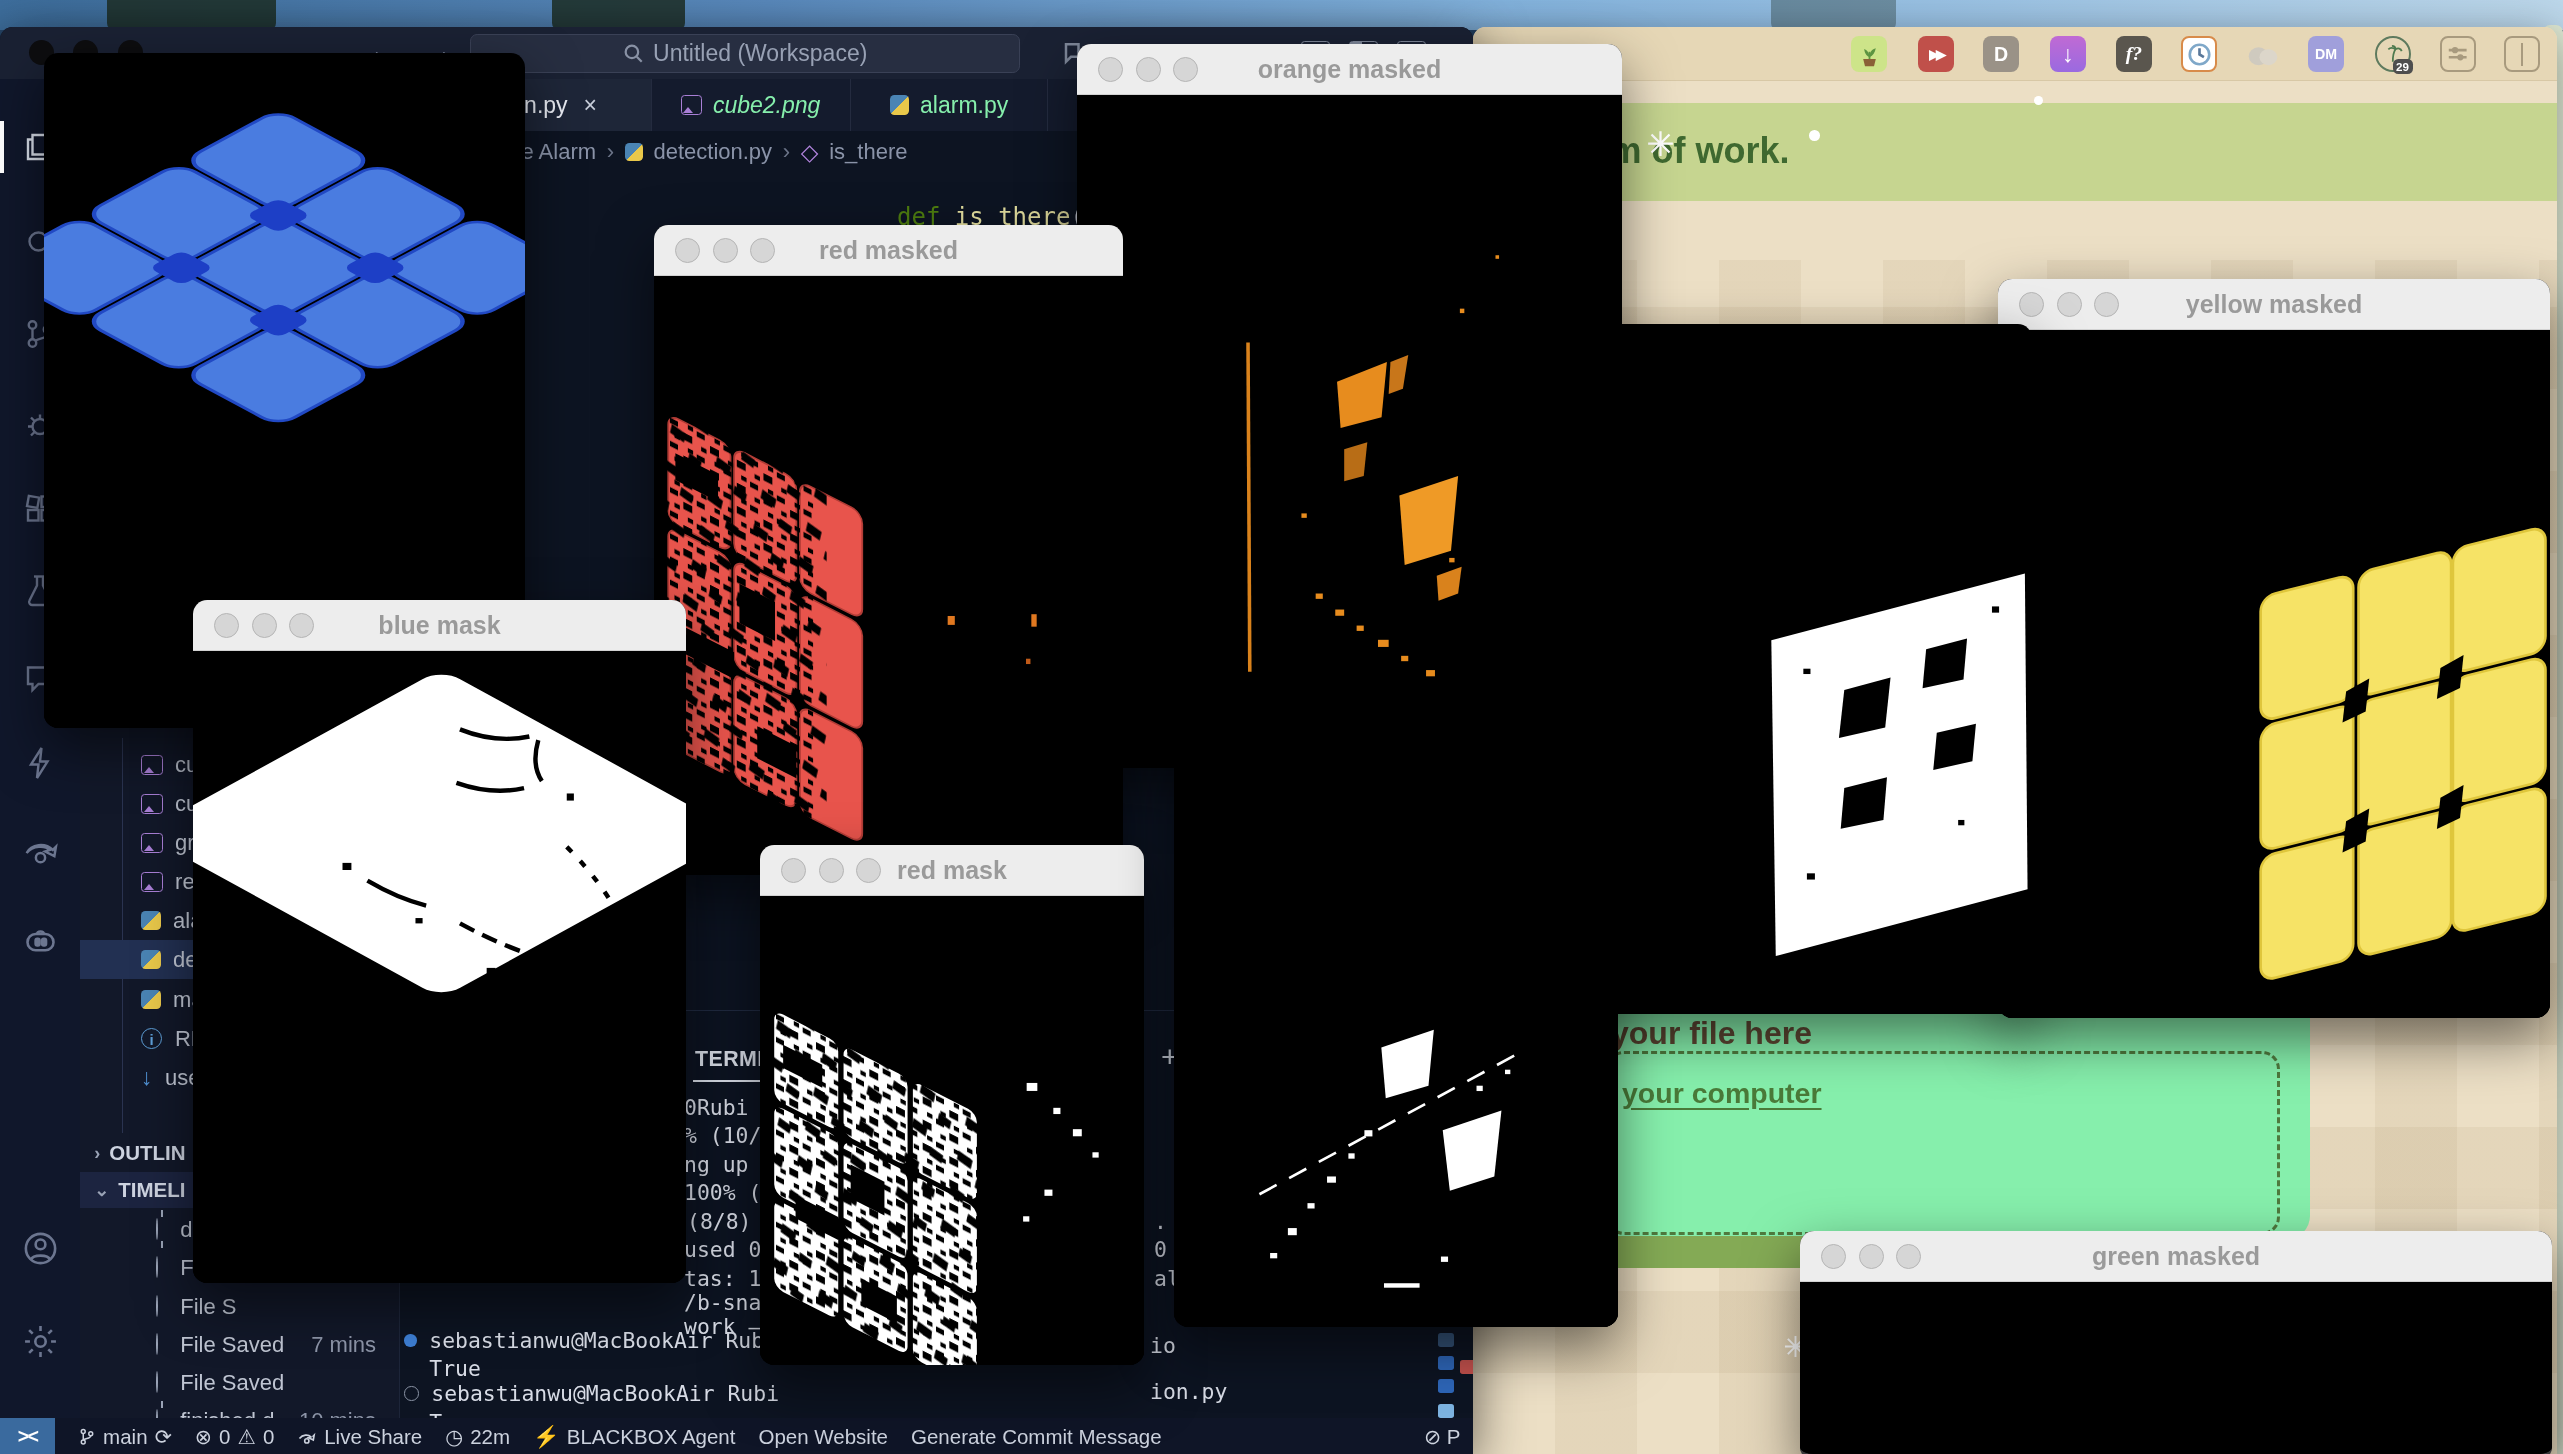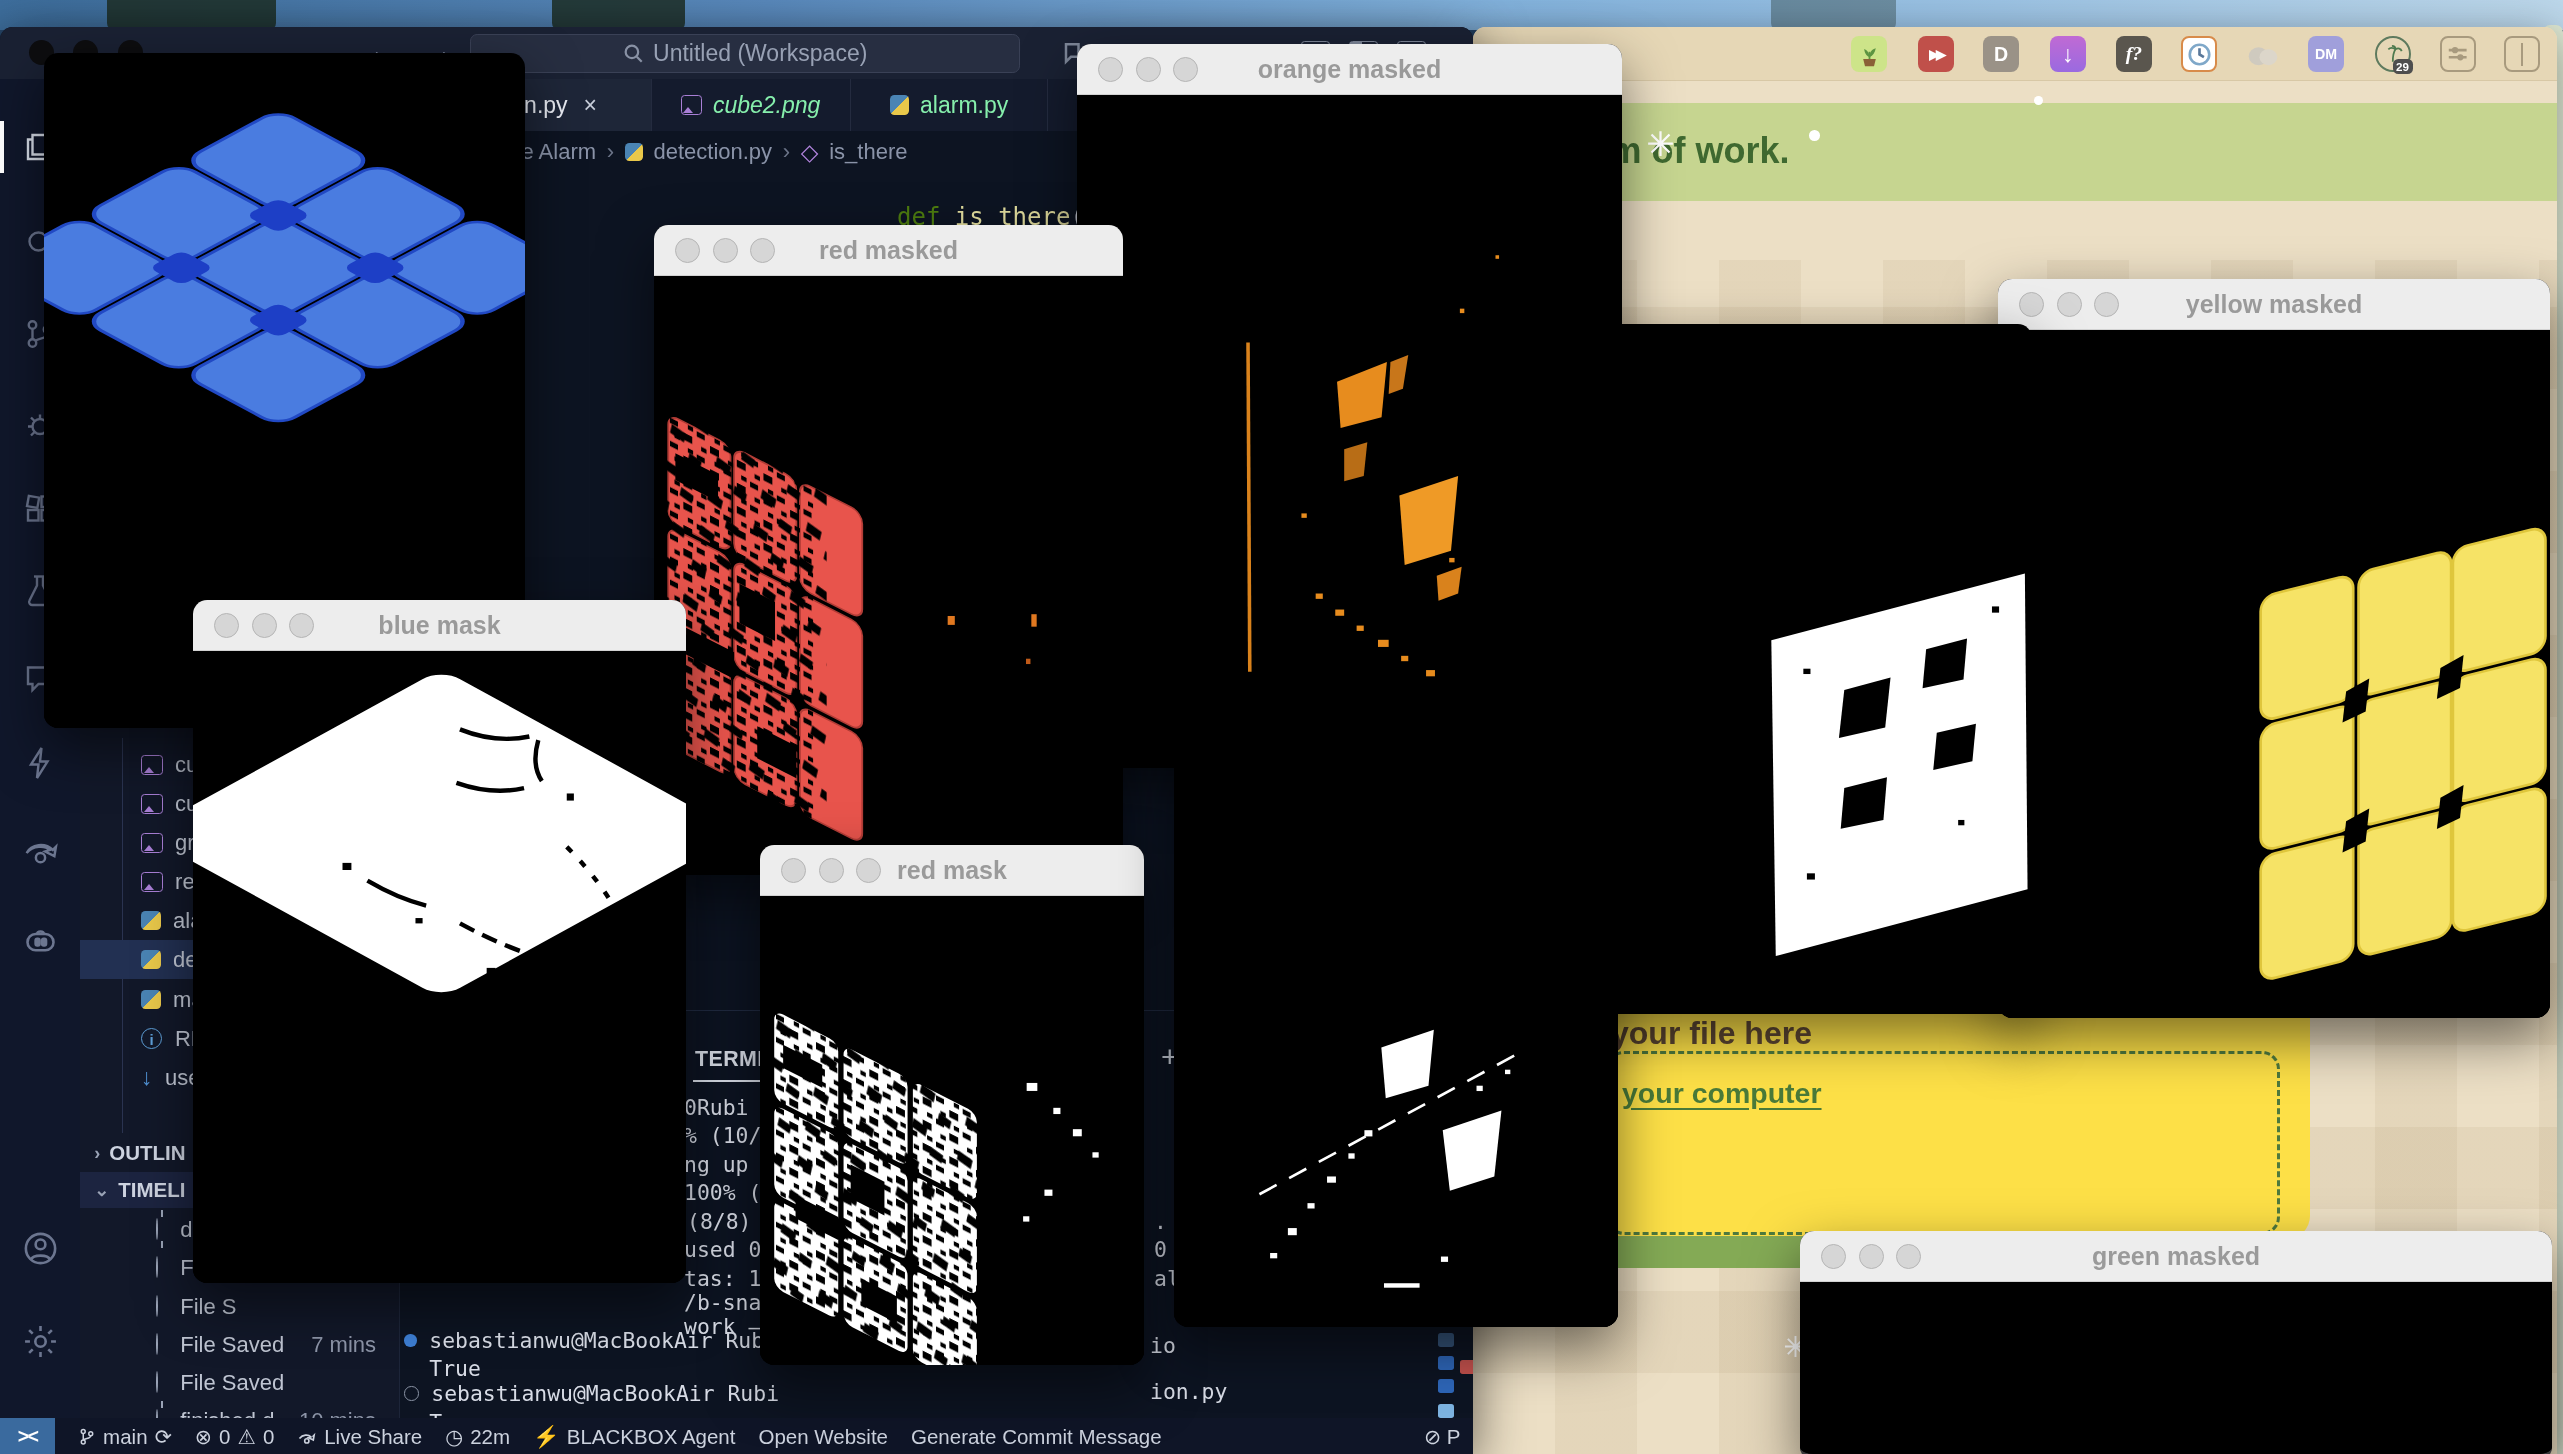--- a/index.html
+++ b/index.html
@@ -112,21 +112,21 @@
     border-radius:12.5px 12.5px 0 0;overflow:hidden;box-shadow:0 9px 44px rgba(0,0,0,.4);}
   #app-toolbar{position:absolute;left:0;top:0;right:0;height:53px;background:#e6d7b6;border-bottom:0.9px solid #d8c8a6;}
   .aico{position:absolute;top:9px;width:36px;height:36px;border-radius:8px;font-size:19.6px;font-weight:bold;
     display:flex;align-items:center;justify-content:center;color:#fff;}
   #app-field{position:absolute;left:0;top:233px;right:0;bottom:0;
     background-image:repeating-linear-gradient(0deg,transparent 0 82px,rgba(122,94,46,.07) 82px 164px),
       repeating-linear-gradient(90deg,transparent 0 82px,rgba(122,94,46,.07) 82px 164px);}
   #banner{position:absolute;left:0;top:76px;right:0;height:98px;background:#c6d590;}
   #banner .btxt{position:absolute;left:12.5px;top:27px;font-size:36px;font-weight:bold;color:#3f6930;}
   .wdot{position:absolute;border-radius:50%;background:#fff;}
-  #droppanel{position:absolute;left:0;top:947px;width:837px;height:265px;background:#fde047;border-radius:0 23px 23px 0;}
+  #droppanel{position:absolute;left:0;top:947px;width:837px;height:265px;background:#86efac;border-radius:0 23px 23px 0;}
   #drop-head{position:absolute;left:138px;top:41px;font-size:32px;font-weight:bold;color:#5c4632;}
   #drop-link{position:absolute;left:149px;top:103px;font-size:28.5px;font-weight:bold;color:#4a7a39;
     text-decoration:underline;text-underline-offset:5.3px;}
   #dashrect{position:absolute;left:133px;top:77px;width:668px;height:178px;border:3.6px dashed #4f7a3e;border-radius:18px;}
   #greenband{position:absolute;left:0;top:1209px;width:814px;height:32px;background:#84aa55;border-radius:0 16px 16px 0;}
   .flame{position:absolute;width:27px;height:36px;background:#e8821e;border-radius:50% 50% 50% 50%/60% 60% 40% 40%;}
   .flame:before{content:"";position:absolute;left:6.2px;top:10.7px;width:14.2px;height:19.6px;background:#f6c843;
     border-radius:50% 50% 50% 50%/60% 60% 40% 40%;}
   .snow{position:absolute;}
   

